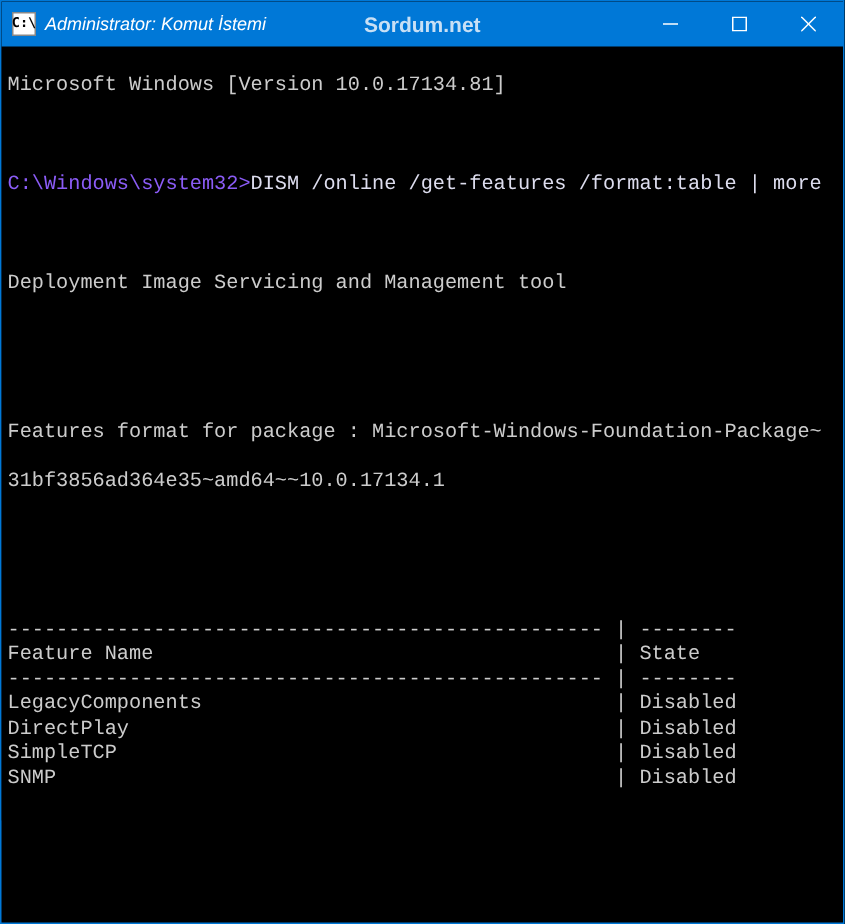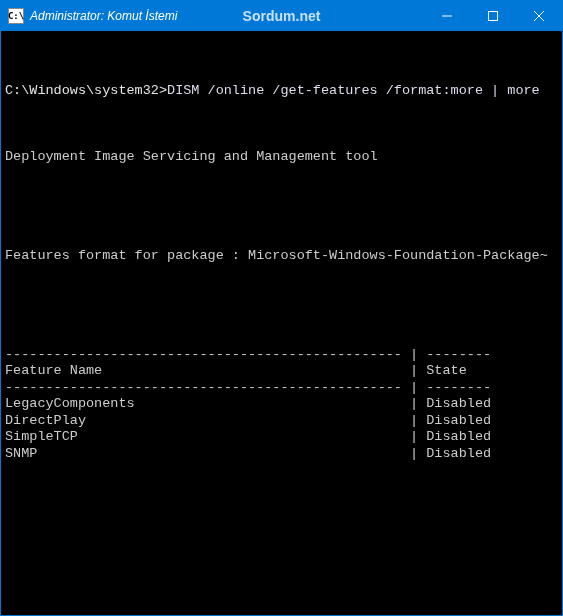--- a/index.html
+++ b/index.html
@@ -64,21 +64,21 @@
     .titlebar-btn svg { display: block; }
     .console {
       background: #000;
       color: #ccc;
       padding: 2px 4px;
       line-height: 16.5px;
       white-space: pre;
       font-family: Consolas, 'Courier New', monospace;
     }
     .line { white-space: pre; }
-    .prompt-path { color: #e5e5e5; }
+    .prompt-path { color: #8b5cf6; }
     .prompt-cmd { color: #dde; }
     .table-row { white-space: pre; }
   </style>
 </head>
 <body>
 
 <div class="titlebar">
   <div class="titlebar-icon">C:\</div>
   <div class="titlebar-title">Administrator: Komut İstemi</div>
   <div class="titlebar-watermark">Sordum.net</div>
@@ -96,23 +96,25 @@
     <div class="titlebar-btn">
       <svg width="10" height="10">
           <line x1="0" y1="0" x2="10" y2="10" stroke="#fff" stroke-width="1"></line>
           <line x1="10" y1="0" x2="0" y2="10" stroke="#fff" stroke-width="1"></line>
         </svg>
     </div>
   </div>
 </div>
 
 <div class="console">
+<div class="line">Microsoft Windows [Version 10.0.17134.81]</div>
 <div class="line"> </div>
-<div class="line"><span class="prompt-path">C:\Windows\system32&gt;</span><span class="prompt-cmd">DISM /online /get-features /format:more | more</span></div>
+<div class="line"><span class="prompt-path">C:\Windows\system32&gt;</span><span class="prompt-cmd">DISM /online /get-features /format:table | more</span></div>
 <div class="line"> </div>
 <div class="line">Deployment Image Servicing and Management tool</div>
 <div class="line"> </div>
 <div class="line"> </div>
 <div class="line">Features format for package : Microsoft-Windows-Foundation-Package~</div>
+<div class="line">31bf3856ad364e35~amd64~~10.0.17134.1</div>
 <div class="line"> </div>
 <div class="line"> </div>
 <div id="table-area"><div class="table-row">------------------------------------------------- | --------</div><div class="table-row">Feature Name                                      | State   </div><div class="table-row">------------------------------------------------- | --------</div><div class="table-row">LegacyComponents                                  | Disabled</div><div class="table-row">DirectPlay                                        | Disabled</div><div class="table-row">SimpleTCP                                         | Disabled</div><div class="table-row">SNMP                                              | Disabled</div></div>
 </div>
 
 </body></html>

